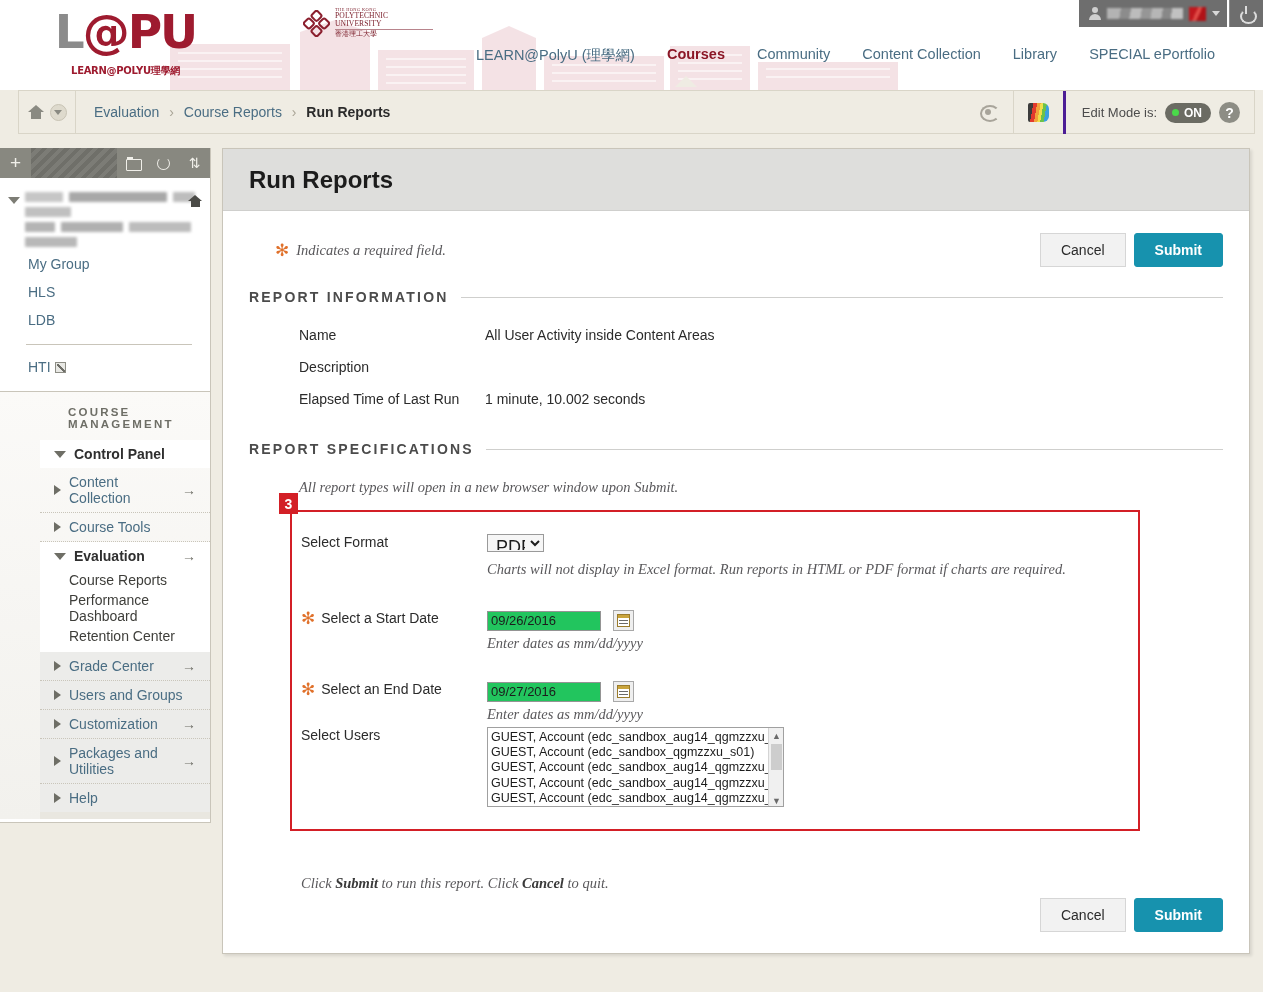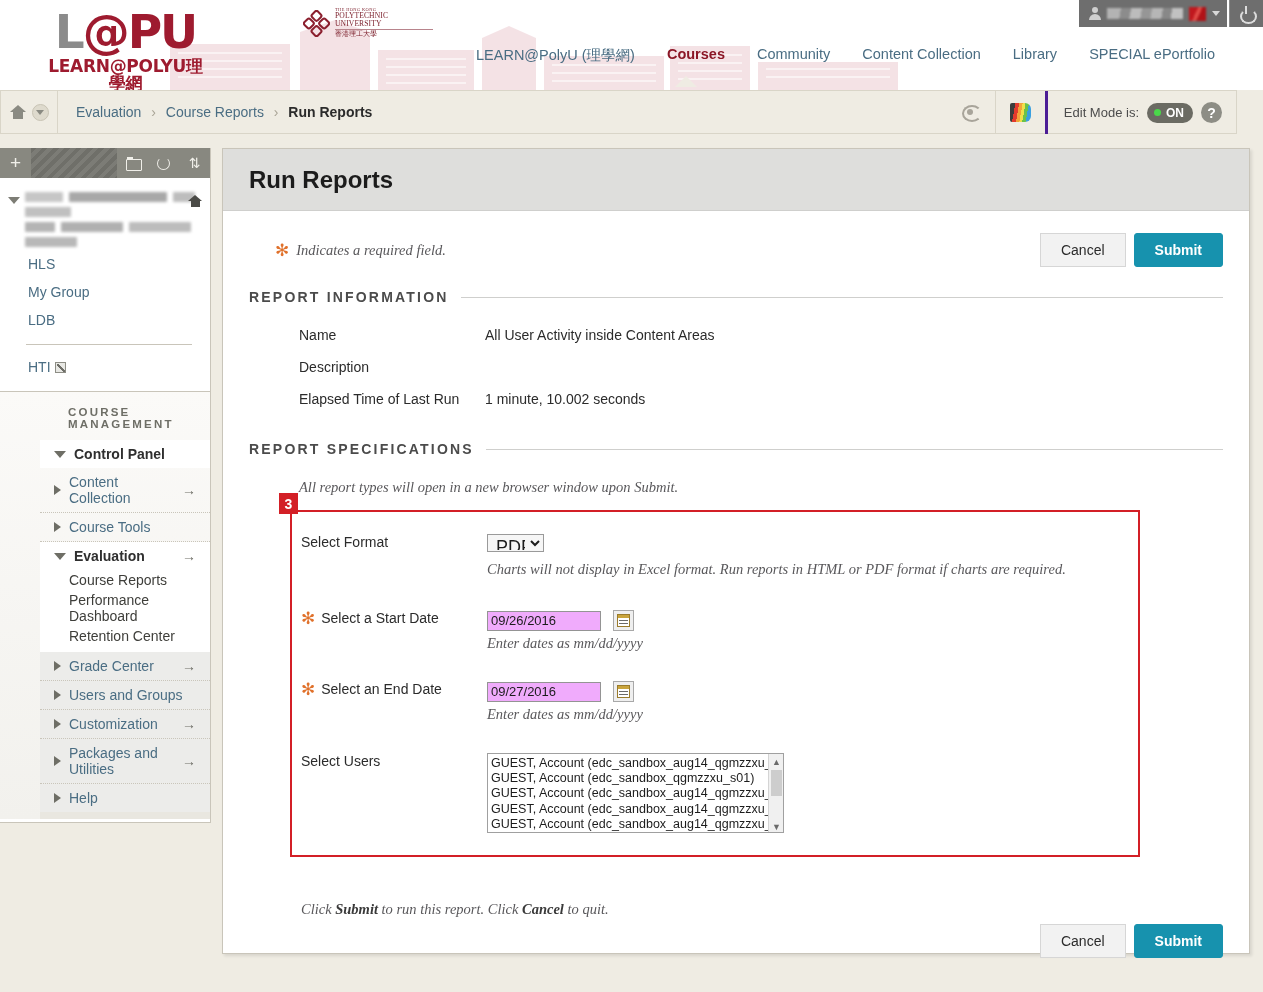--- a/index.html
+++ b/index.html
@@ -65,22 +65,22 @@
     position: absolute; left: 48px; top: 8px; width: 155px; height: 70px;
     text-align: center; line-height: 1;
   }
   #lapu-logo-main {
     font-size: 47px; font-weight: bold; letter-spacing: -2px;
     font-family: "DejaVu Sans", sans-serif;
   }
   #lapu-logo-main .l-gray { color: #8b8b8b; }
   #lapu-logo-main .at-red { color: #9e1b2f; }
   #lapu-logo-sub {
-    font-size: 17px; font-weight: bold; color: #9e1b2f;
-    letter-spacing: -0.3px; margin-top: 3px;
+    font-size: 10px; font-weight: bold; color: #9e1b2f;
+    letter-spacing: -0.3px; margin-top: 11px;
     font-family: "DejaVu Sans", sans-serif;
   }
   #polyu-crest {
     position: absolute; left: 303px; top: 7px; width: 130px; height: 32px;
     display: flex; align-items: center; gap: 5px;
   }
   #polyu-crest-mark { width: 27px; height: 27px; flex: none; }
   #polyu-crest-text { line-height: 1.05; }
   #polyu-crest-line1 { font-size: 4.4px; color: #7a1c28; letter-spacing: .4px;
     font-family: "Liberation Serif", serif; }
@@ -99,21 +99,21 @@
   }
   .nav-item.active { color: #8b1626; font-weight: bold; }
   #nav-active-arrow {
     position: absolute; left: 675px; top: 76px;
     width: 0; height: 0; border-left: 11px solid transparent;
     border-right: 11px solid transparent; border-bottom: 11px solid #efece3;
   }
 
   
   #breadcrumb-bar {
-    position: absolute; top: 90px; left: 0; width: 1237px; height: 44px;
+    position: absolute; top: 90px; left: 18px; width: 1237px; height: 44px;
     background: #efece3; border: 1px solid #d9d5c8; display: flex; align-items: center;
   }
   #breadcrumb-home-group {
     width: 57px; height: 43px; border-right: 1px solid #d9d5c8;
     display: flex; align-items: center; justify-content: center; gap: 6px;
   }
   #home-icon { width: 16px; height: 14px; position: relative; }
   #home-icon::before {
     content:""; position:absolute; left:0; top:0; width:0; height:0;
     border-left: 8px solid transparent; border-right: 8px solid transparent;
@@ -346,21 +346,21 @@
     color: #59585b; margin-top: 4px;
   }
   #format-select {
     font-size: 18px; font-family: "Liberation Sans", sans-serif;
     border: 1px solid #9a9a9a; background: #f6f6f6; padding: 1px 2px 1px 4px;
     width: 57px; height: 18px; color: #1c1c1c;
   }
   .date-input {
     width: 114px; height: 20px; border: 1px solid #949494; font-size: 13px;
     padding: 0 3px; font-family: "Liberation Sans", sans-serif; color: #1c1c1c;
-    vertical-align: middle; background:#f0abfc;
+    vertical-align: middle; background:#22c55e;
   }
   .calendar-button {
     width: 21px; height: 21px; border: 1px solid #a8a8a8; background: #efefef;
     display: inline-flex; align-items: center; justify-content: center;
     vertical-align: middle; margin-left: 8px; cursor: pointer;
   }
   .calendar-icon-glyph {
     width: 13px; height: 13px; background: #fff; border: 1px solid #9a7b2c;
     position: relative;
   }
@@ -531,22 +531,22 @@
         <div class="blur-line" style="left:148px;top:0;width:22px;background:#bdbdbd;"></div>
         <div class="blur-line" style="left:0;top:15px;width:46px;background:#c0c0c0;"></div>
         <div class="blur-line" style="left:0;top:30px;width:30px;background:#b4b4b4;"></div>
         <div class="blur-line" style="left:36px;top:30px;width:62px;background:#b0b0b0;"></div>
         <div class="blur-line" style="left:104px;top:30px;width:62px;background:#bcbcbc;"></div>
         <div class="blur-line" style="left:0;top:45px;width:52px;background:#b8b8b8;"></div>
       </div>
       <div id="course-home-icon"></div>
     </div>
 
+    <a class="sb-link">My Group</a>
     <a class="sb-link">HLS</a>
-    <a class="sb-link">My Group</a>
     <a class="sb-link">LDB</a>
 
     <div id="sidebar-divider"></div>
 
     <div id="hti-row">
       <span id="hti-label">HTI</span>
       <span id="external-link-icon"></span>
     </div>
   </div>
 
@@ -691,21 +691,21 @@
         </div>
         <div class="form-control">
           <input class="date-input" type="text" value="09/27/2016" style="">
           <span class="calendar-button">
             <span class="calendar-icon-glyph"></span>
           </span>
           <div class="hint">Enter dates as mm/dd/yyyy</div>
         </div>
       </div>
 
-      <div class="form-row" style="margin-top:26px;">
+      <div class="form-row" style="">
         <div class="form-label">
           <span>Select Users</span>
         </div>
         <div class="form-control">
           <div id="user-listbox">
             <div class="user-option">GUEST, Account (edc_sandbox_aug14_qgmzzxu_s)</div>
             <div class="user-option">GUEST, Account (edc_sandbox_qgmzzxu_s01)</div>
             <div class="user-option">GUEST, Account (edc_sandbox_aug14_qgmzzxu_s35)</div>
             <div class="user-option">GUEST, Account (edc_sandbox_aug14_qgmzzxu_s36)</div>
             <div class="user-option">GUEST, Account (edc_sandbox_aug14_qgmzzxu_s37)</div>

